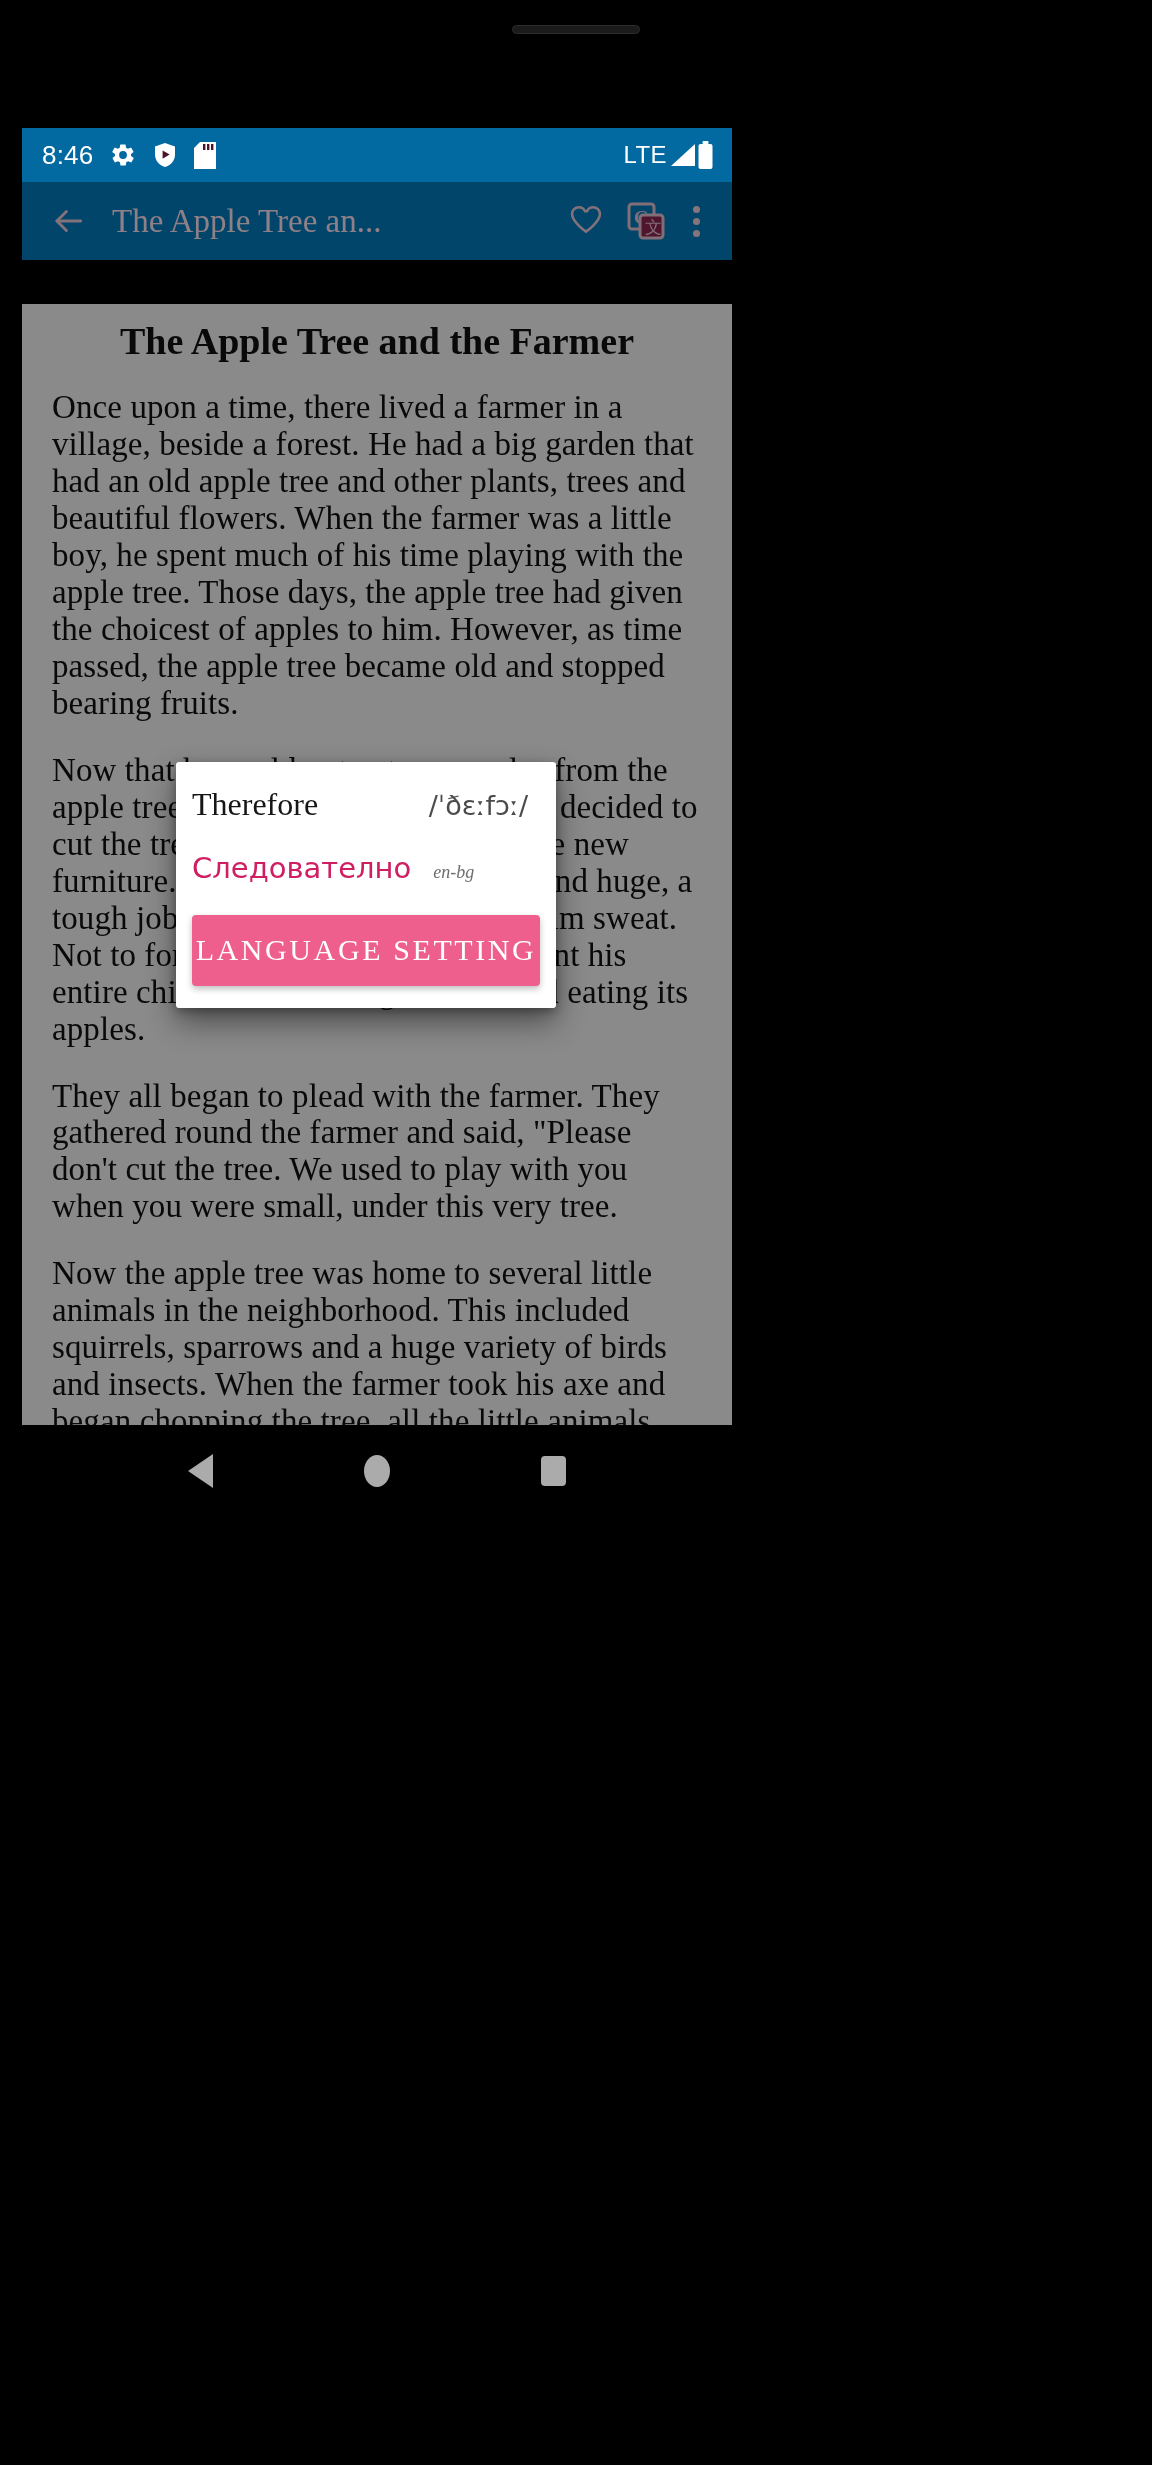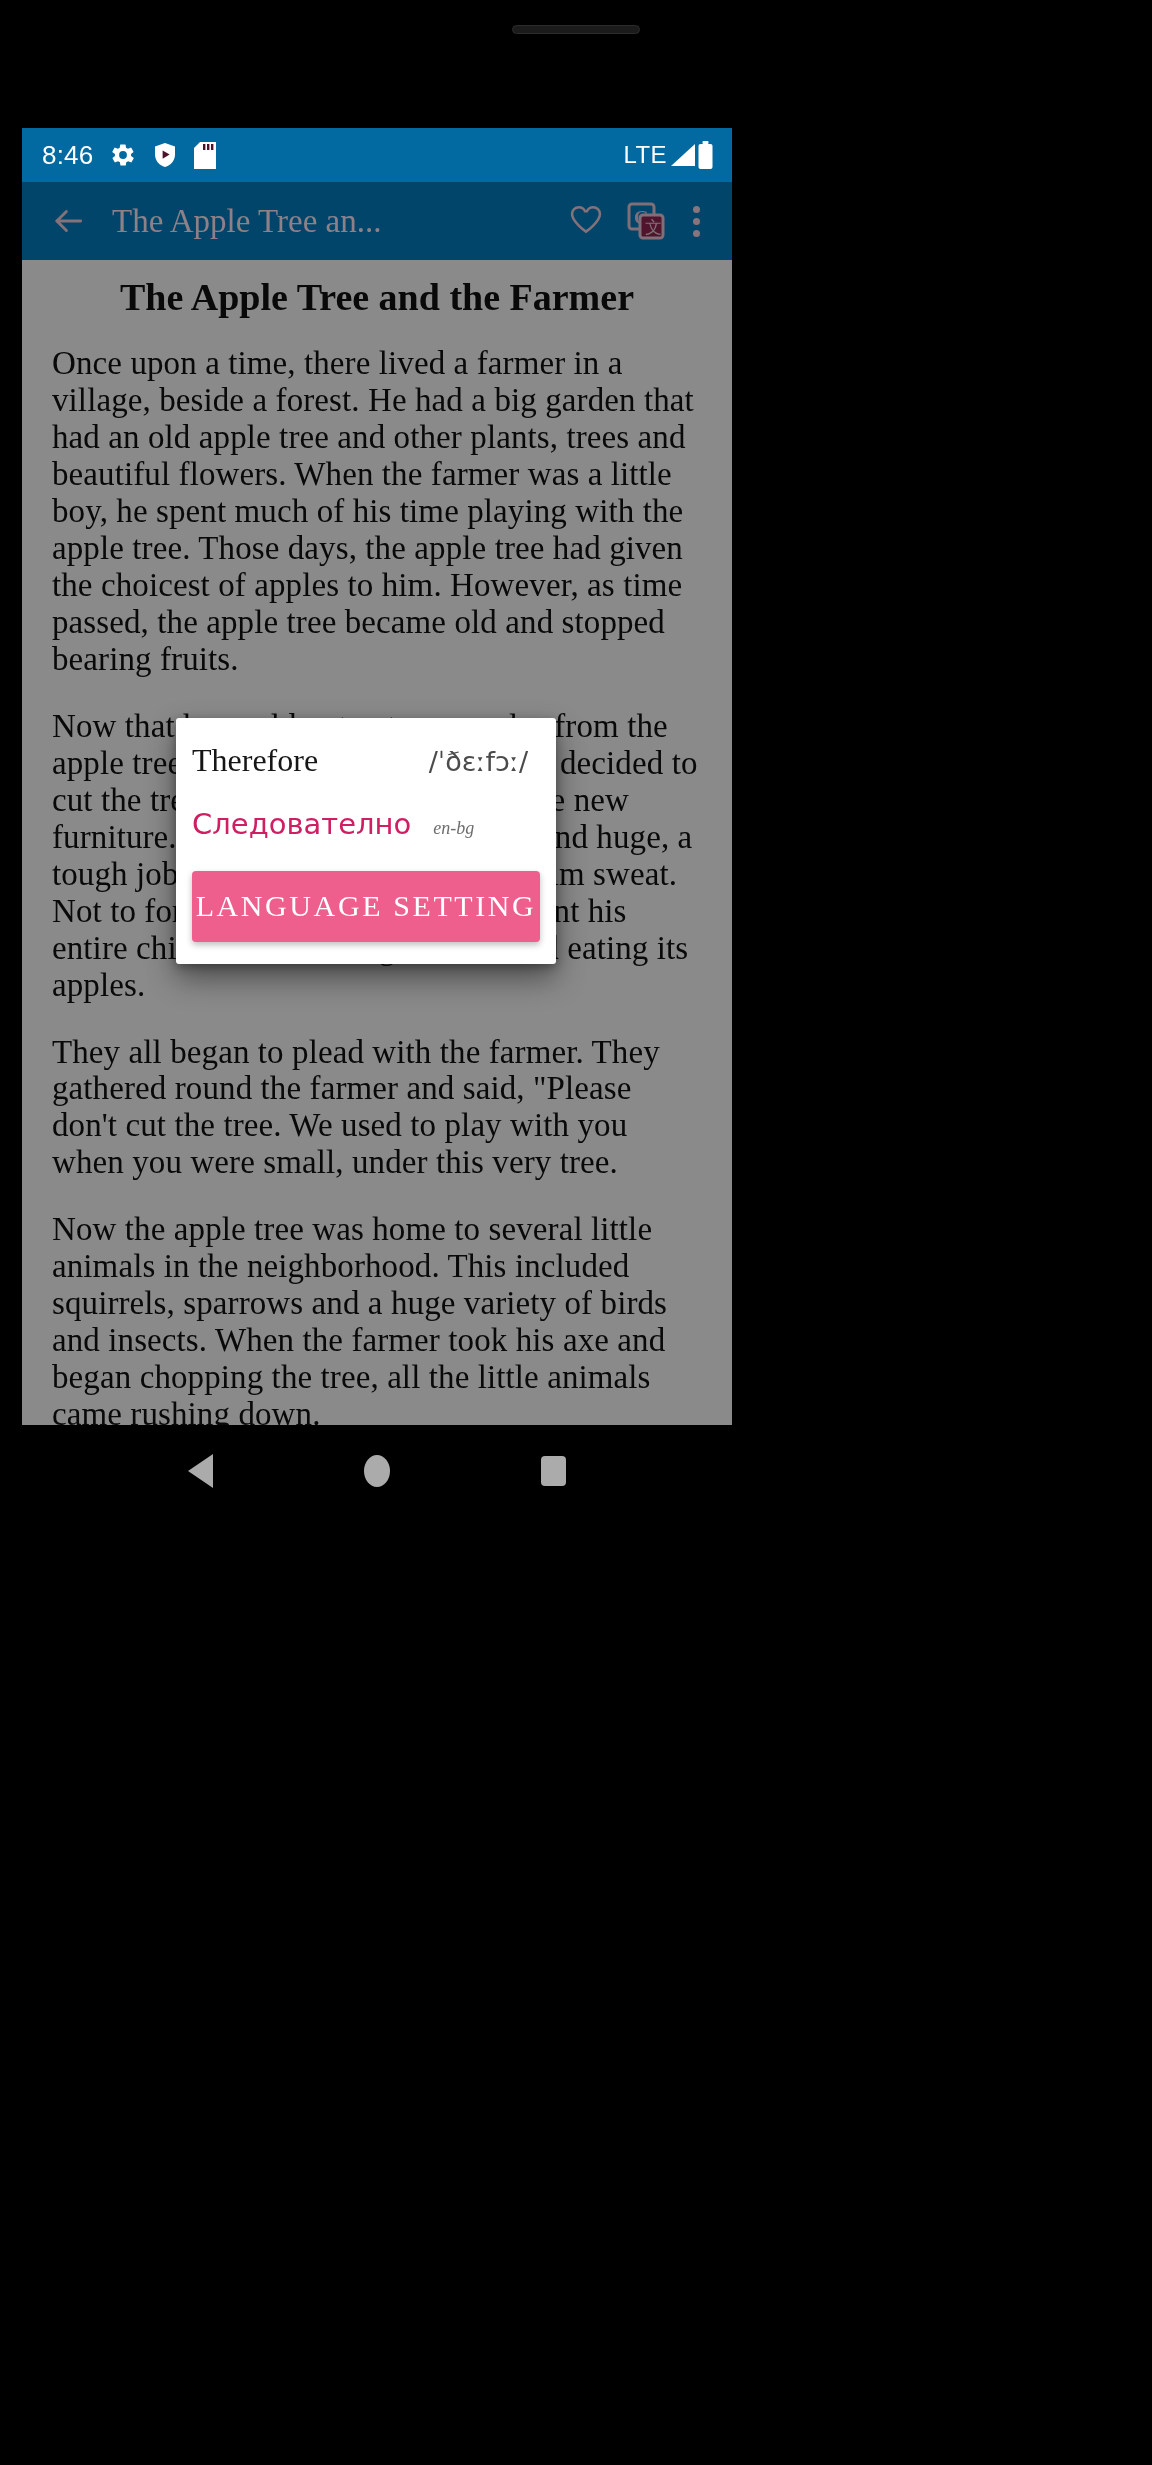--- a/index.html
+++ b/index.html
@@ -125,20 +125,21 @@
     border-radius: 50%;
     background: #cbb3bd;
   }
 
   
   #content-wrap {
     position: relative;
     height: calc(1333px - 54px - 78px);
     background: #ffffff;
     overflow: hidden;
+    margin-top: 44px;
   }
   #content-scrim {
     position: absolute;
     inset: 0;
     background: rgba(0,0,0,.46);
     z-index: 5;
     pointer-events: none;
   }
   #story {
     position: absolute;

